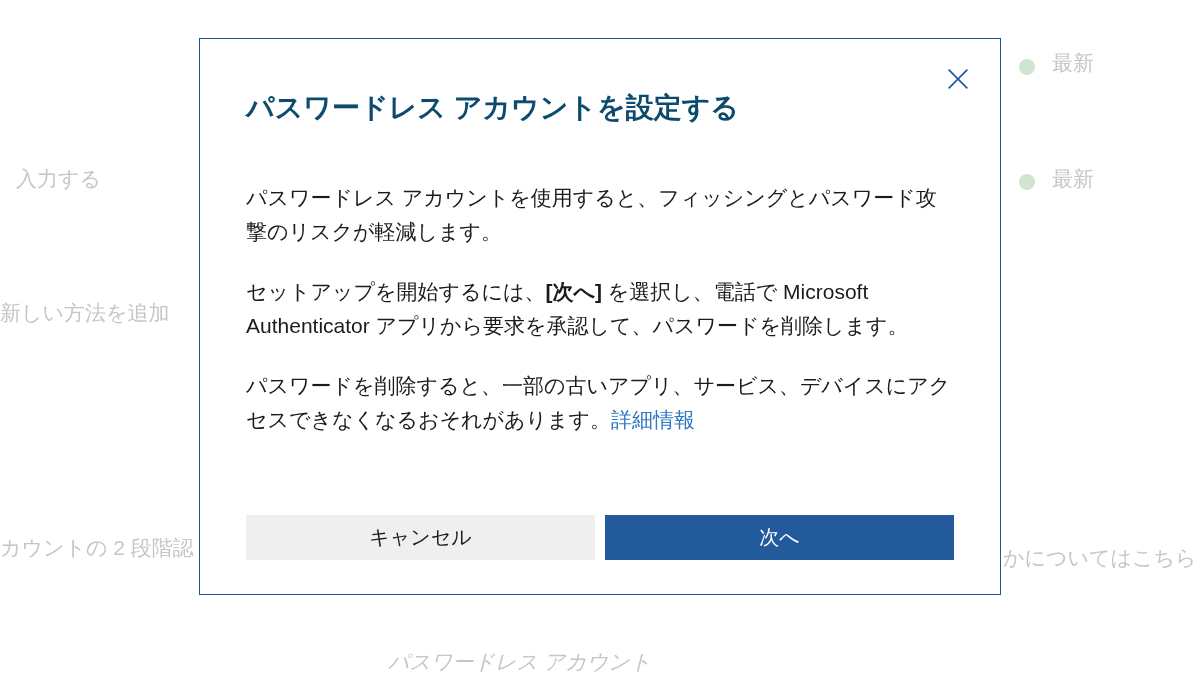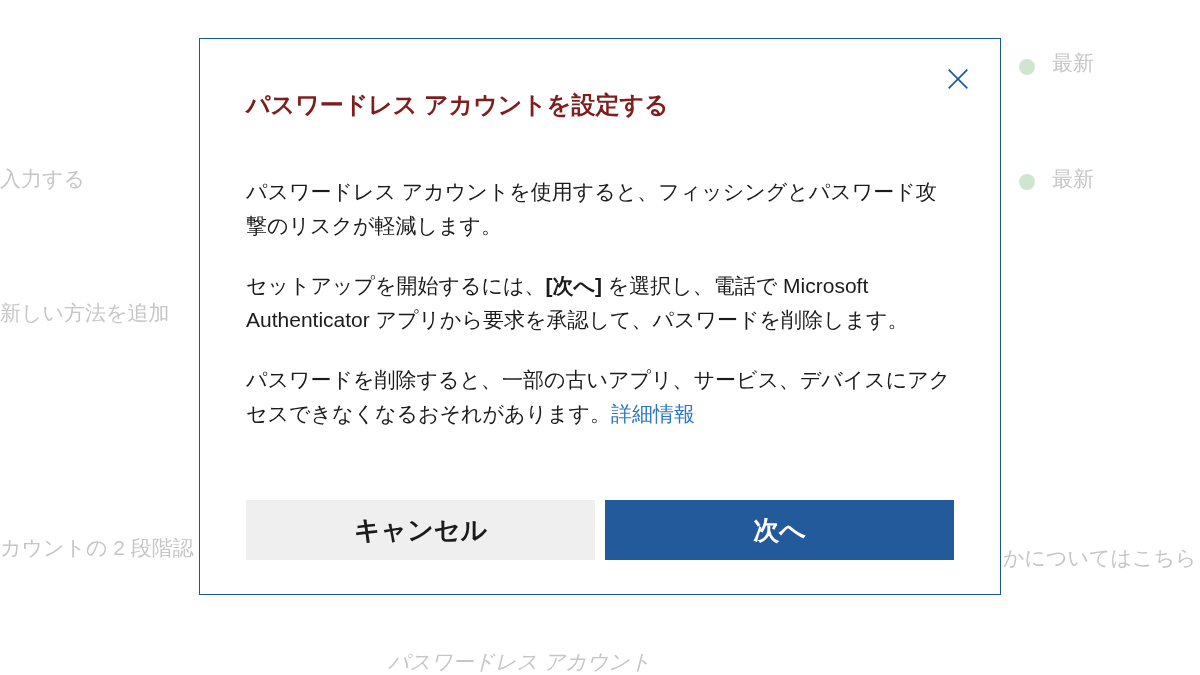--- a/index.html
+++ b/index.html
@@ -64,23 +64,23 @@
       cursor: pointer;
       color: #1b559b;
     }
 
     .close-icon svg {
       width: 100%;
       height: 100%;
     }
 
     .modal-title {
-      font-size: 24px;
+      font-size: 28px;
       font-weight: 600;
-      color: #7f1d1d;
+      color: #0c4a6e;
       margin-bottom: 34px;
     }
 
     .modal-body {
       flex: 1;
       color: #1b1b1b;
       font-size: 21px;
       line-height: 1.62;
     }
 
@@ -104,48 +104,47 @@
     }
 
     .modal-footer {
       display: flex;
       gap: 10px;
       margin-top: 24px;
     }
 
     .btn {
       flex: 1;
-      height: 60px;
+      height: 45px;
       border: none;
-      font-size: 26px;
+      font-size: 20px;
       font-family: inherit;
       cursor: pointer;
       display: flex;
       align-items: center;
       justify-content: center;
-      font-weight: bold;
     }
 
     .btn-cancel {
       background: #efefef;
       color: #1b1b1b;
     }
 
     .btn-next {
       background: #235a9b;
       color: #ffffff;
     }
   </style>
 </head>
 <body>
 
 <div class="bg-content">
   <div class="bg-circle" style="top: 59px; left: 1019px;"></div>
   <div class="bg-text" style="top: 49px; left: 1052px;">最新</div>
-  <div class="bg-text" style="top: 165px; left: 0; font-family: Liberation Mono, monospace;">入力する</div>
+  <div class="bg-text" style="top: 165px; left: 16px; font-family: Liberation Mono, monospace;">入力する</div>
   <div class="bg-circle" style="top: 174px; left: 1019px;"></div>
   <div class="bg-text" style="top: 165px; left: 1052px;">最新</div>
   <div class="bg-text" style="top: 287px; left: 0; margin-top: 12px;">新しい方法を追加</div>
   <div class="bg-text" style="top: 534px; left: 0;">カウントの 2 段階認</div>
   <div class="bg-text" style="top: 544px; left: 1003px;">かについてはこちら</div>
   <div class="bg-text" style="top: 648px; left: 388px; font-style: italic;">パスワードレス アカウント</div>
 </div>
 
 <div class="modal">
   <div class="close-icon">

